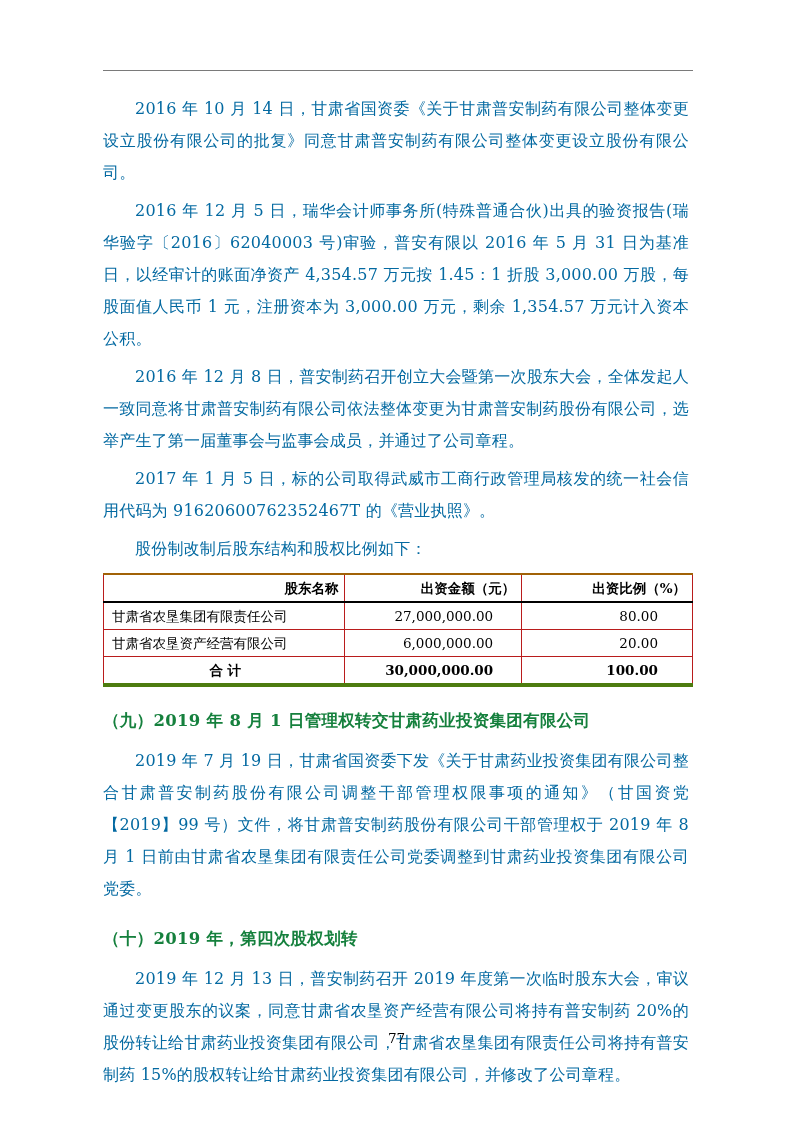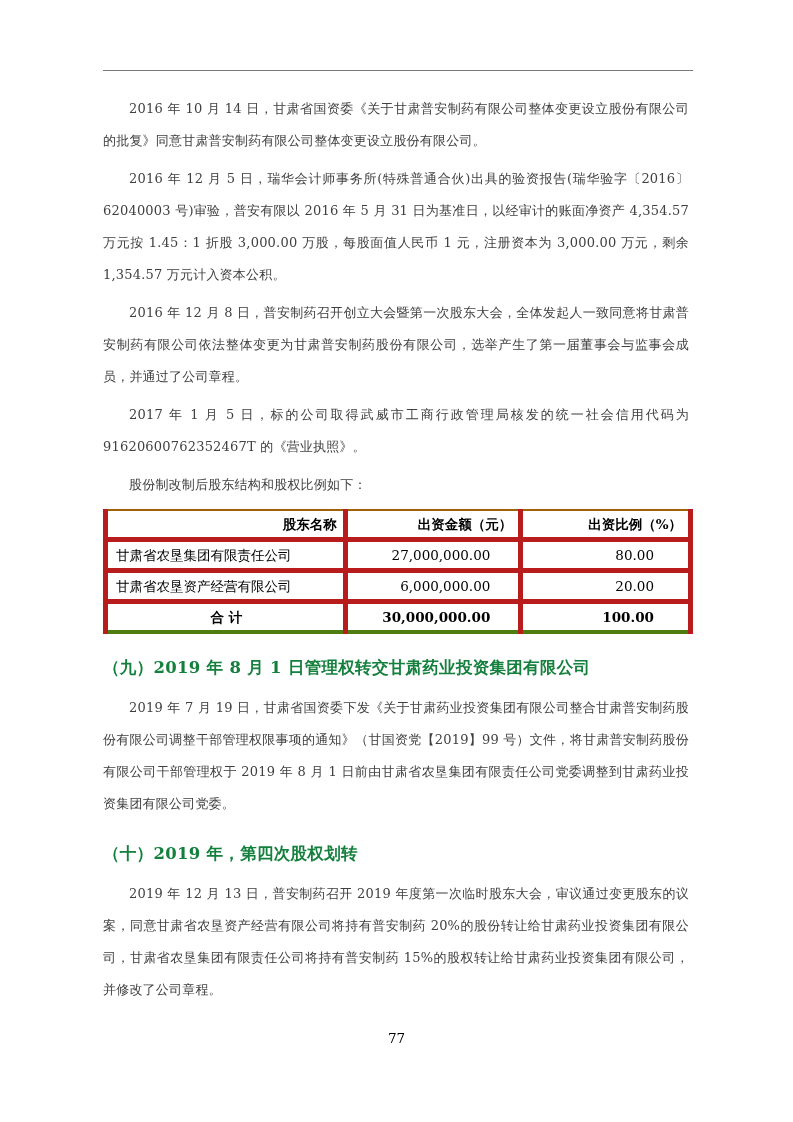--- a/index.html
+++ b/index.html
@@ -24,47 +24,47 @@
     left: 103px;
     top: 70px;
     width: 590px;
   }
   .rule {
     border-top: 1px solid #7a7a7a;
     width: 100%;
     margin-bottom: 22px;
   }
   p.para {
-    font-size: 13px;
+    font-size: 16px;
     line-height: 32px;
     margin: 0 4px 6px 0;
     text-align: justify;
     text-justify: inter-ideograph;
     text-indent: 2em;
-    color: #404040;
+    color: #0369a1;
     letter-spacing: 0.2px;
   }
   h2.heading {
     font-size: 16.5px;
     font-weight: bold;
     line-height: 32px;
     margin: 18px 0 8px 0;
     text-align: left;
     color: #15803d;
     letter-spacing: 0.3px;
   }
   table.stock-table {
     border-collapse: collapse;
     width: 100%;
     margin: 8px 0 6px 0;
     font-size: 13.5px;
   }
   table.stock-table th,
   table.stock-table td {
-    border: 5px solid #b91c1c;
+    border: 1px solid #b91c1c;
     padding: 3px 6px;
     line-height: 20px;
   }
   table.stock-table thead th {
     text-align: center;
     font-weight: bold;
     border-bottom-width: 1px;
   }
   table.stock-table thead tr th {
     border-top: 2px solid #a16207;

